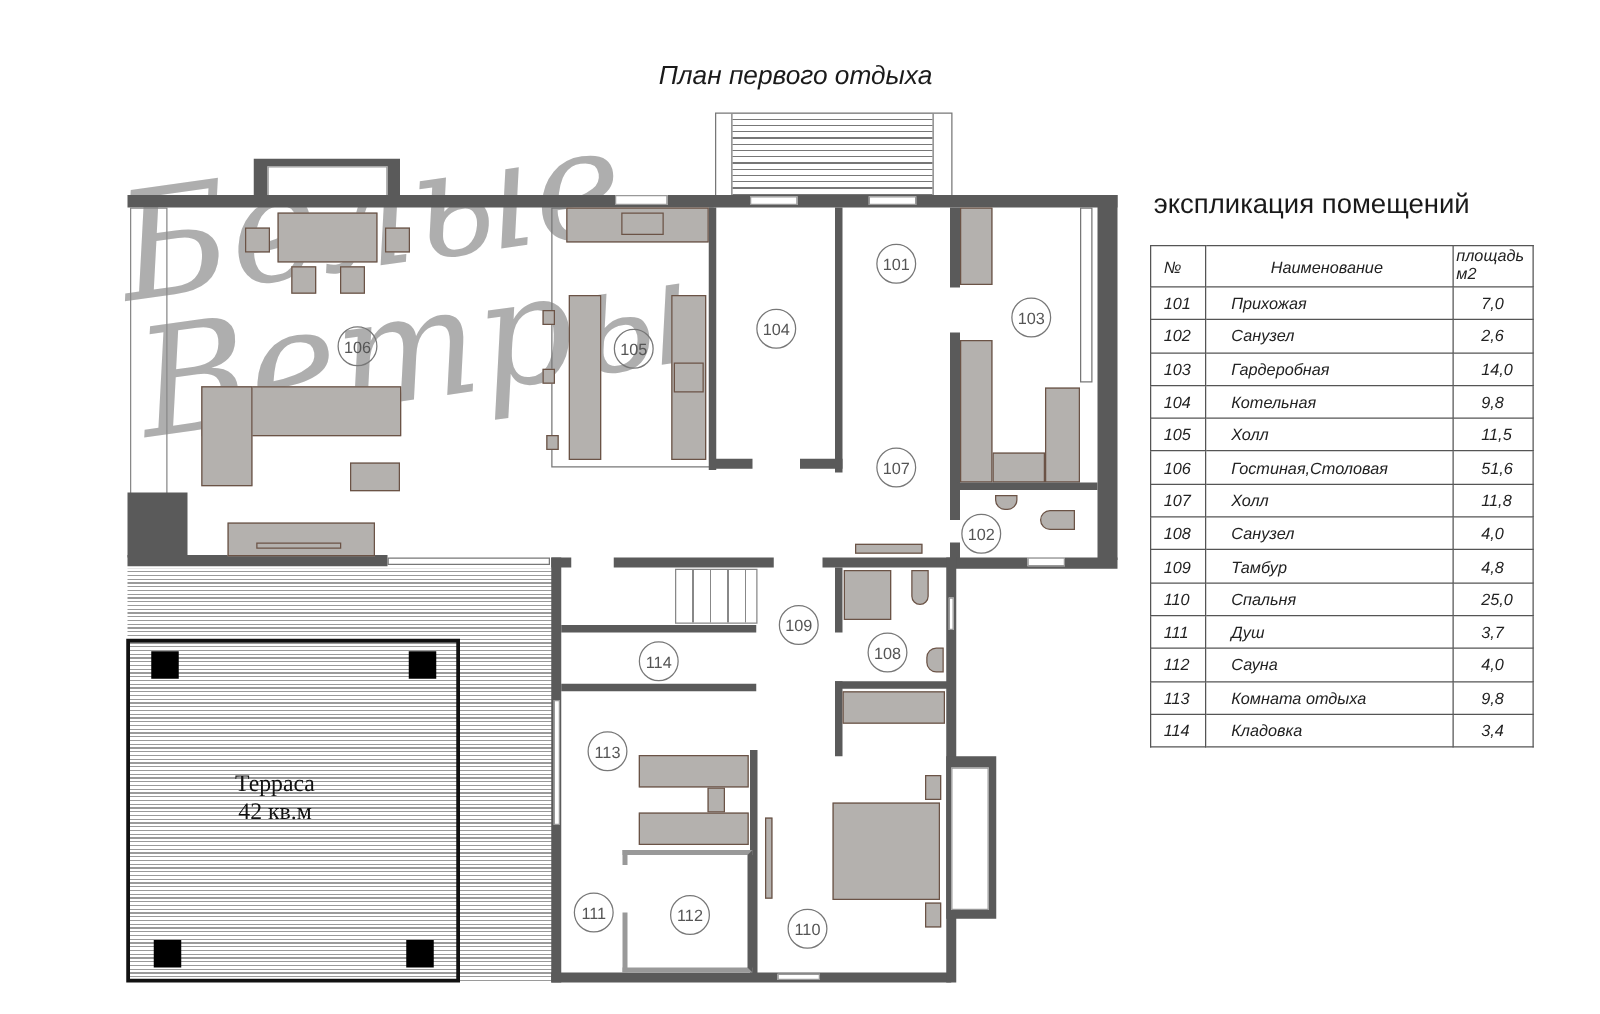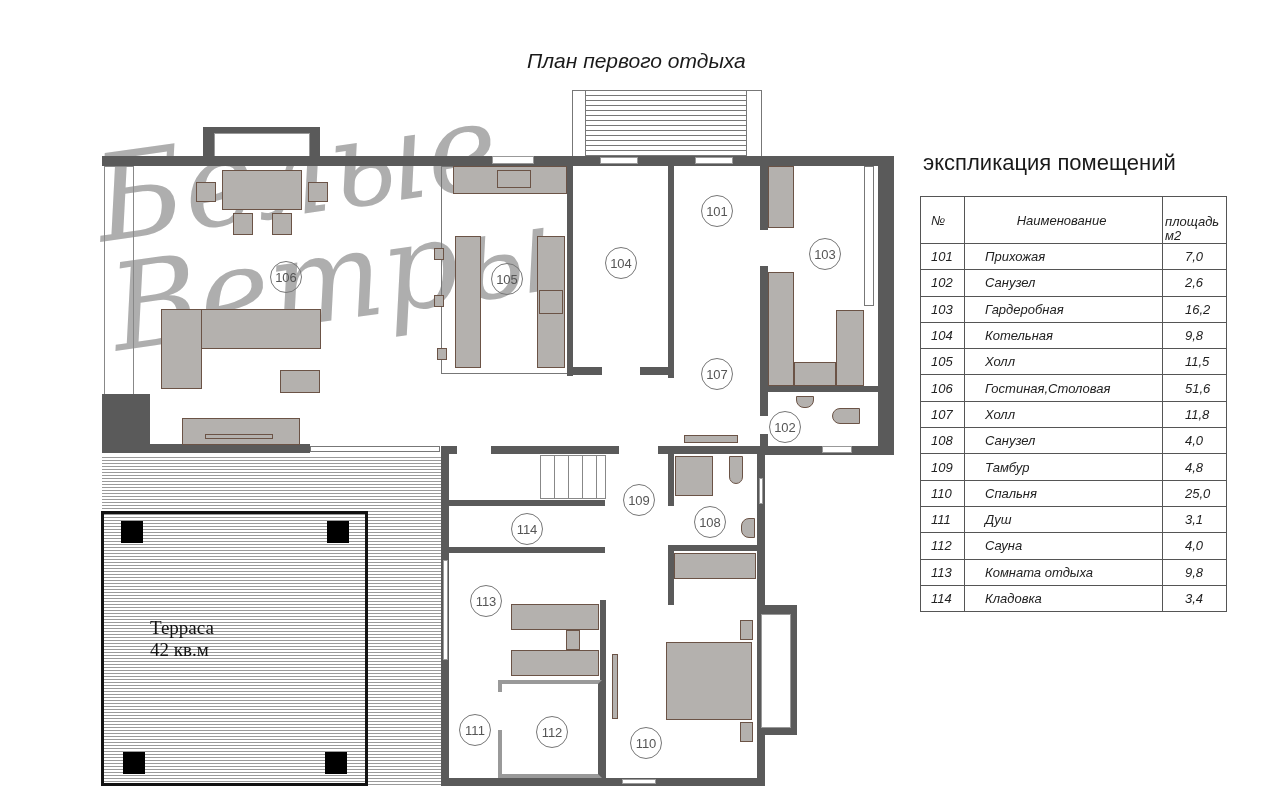--- a/index.html
+++ b/index.html
@@ -24,42 +24,42 @@
       font-family: "Liberation Sans", sans-serif; color: #222;
     }
     .expl-table td, .expl-table th {
       border: 1px solid #555; height: 26.3px; font-weight: normal; padding: 0 4px;
     }
     .expl-table th { height: 33px; }
     .expl-table .c-no { width: 44px; text-align: left; padding-left: 10px; }
     .expl-table .c-name { width: 198px; text-align: left; padding-left: 20px; }
     .expl-table th.c-name { text-align: center; padding-left: 0; }
     .expl-table .c-area { width: 64px; text-align: left; padding-left: 22px; }
-    .expl-table th.c-area { padding-left: 2px; line-height: 14px; vertical-align: top; padding-top: 18px;}
+    .expl-table th.c-area { padding-left: 2px; line-height: 14px; vertical-align: top; padding-top: 1px;}
 
     
     .plan { position: absolute; left: 0; top: 0; width: 900px; height: 811px; }
     .wall { position: absolute; background: #5a5a5a; }
     .thin { position: absolute; border: 1px solid #777; background: transparent; }
     .furn { position: absolute; background: #b4b1ae; border: 1px solid #6b5346; }
     .win { position: absolute; background: #fff; border: 1px solid #999; }
     .room-no {
       position: absolute; width: 32px; height: 32px; border-radius: 50%;
       border: 1px solid #777; background: transparent;
       font-size: 13px; color: #555; display: flex; align-items: center; justify-content: center;
       font-family: "Liberation Sans", sans-serif;
     }
     .deck {
       position: absolute;
       background: repeating-linear-gradient(to bottom, #ffffff 0px, #ffffff 2px, #9a9a9a 2px, #9a9a9a 3px);
     }
     .terrace-frame { position: absolute; border: 3px solid #111; }
     .post { position: absolute; width: 22px; height: 22px; background: #000; }
     .terrace-label {
-      position: absolute; left: 150px; top: 617px; width: 140px; 
+      position: absolute; left: 150px; top: 617px; width: 140px; text-align: center;
       font-family: "Liberation Serif", serif; font-size: 19px; color: #111; line-height: 22px;
     }
     .stairs {
       position: absolute;
       background: repeating-linear-gradient(to right, #fff 0px, #fff 13px, #888 13px, #888 14px);
       border: 1px solid #888;
     }
     .porch-steps {
       position: absolute;
       background: repeating-linear-gradient(to bottom, #fff 0px, #fff 4px, #777 4px, #777 5px);
@@ -225,21 +225,21 @@
         <td class="c-area">7,0</td>
       </tr>
     <tr>
         <td class="c-no">102</td>
         <td class="c-name">Санузел</td>
         <td class="c-area">2,6</td>
       </tr>
     <tr>
         <td class="c-no">103</td>
         <td class="c-name">Гардеробная</td>
-        <td class="c-area">16,2</td>
+        <td class="c-area">14,0</td>
       </tr>
     <tr>
         <td class="c-no">104</td>
         <td class="c-name">Котельная</td>
         <td class="c-area">9,8</td>
       </tr>
     <tr>
         <td class="c-no">105</td>
         <td class="c-name">Холл</td>
         <td class="c-area">11,5</td>
@@ -265,21 +265,21 @@
         <td class="c-area">4,8</td>
       </tr>
     <tr>
         <td class="c-no">110</td>
         <td class="c-name">Спальня</td>
         <td class="c-area">25,0</td>
       </tr>
     <tr>
         <td class="c-no">111</td>
         <td class="c-name">Душ</td>
-        <td class="c-area">3,1</td>
+        <td class="c-area">3,7</td>
       </tr>
     <tr>
         <td class="c-no">112</td>
         <td class="c-name">Сауна</td>
         <td class="c-area">4,0</td>
       </tr>
     <tr>
         <td class="c-no">113</td>
         <td class="c-name">Комната отдыха</td>
         <td class="c-area">9,8</td>

